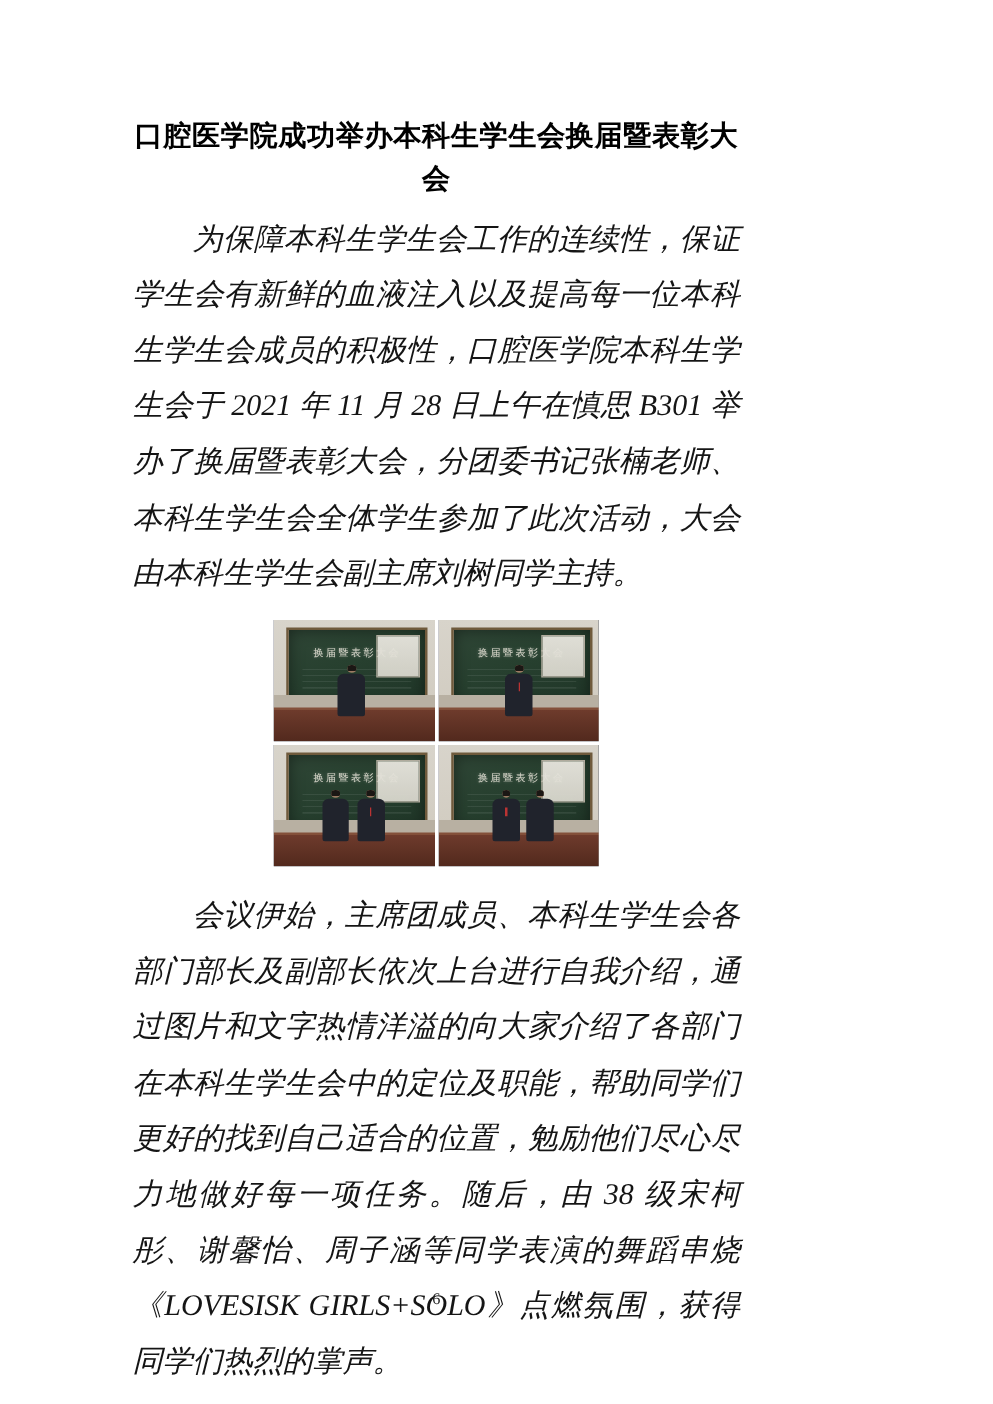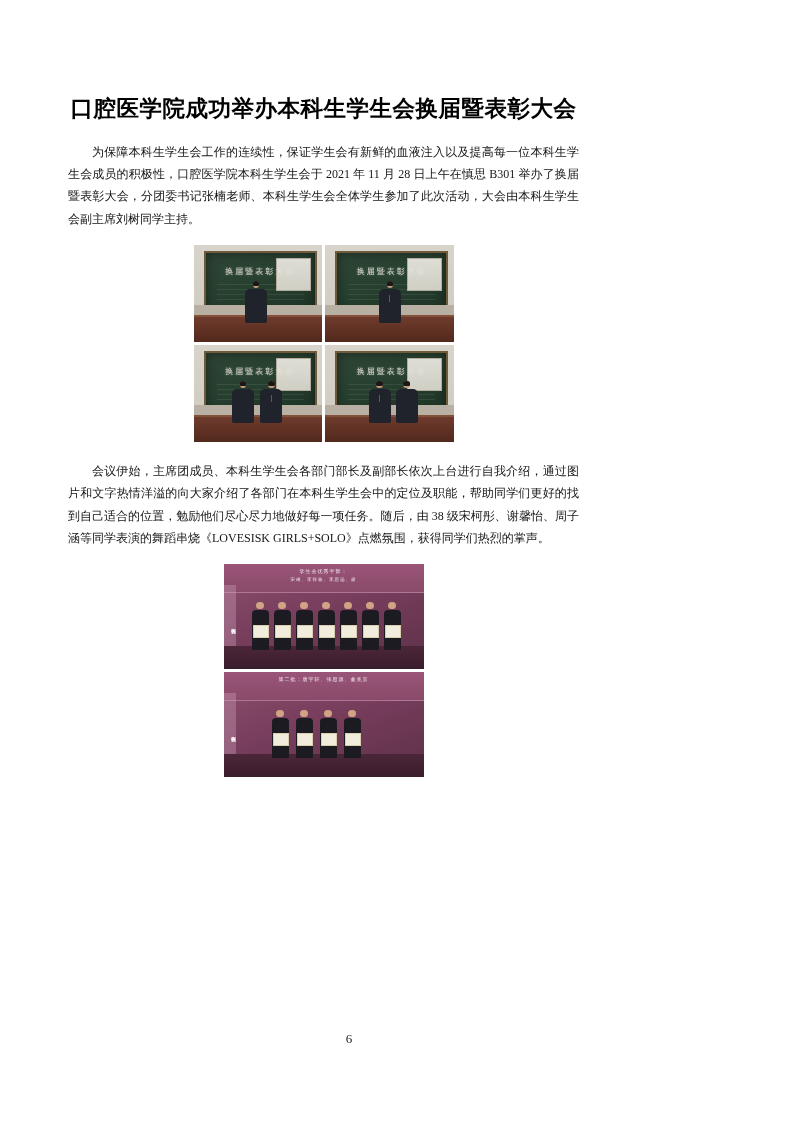--- a/index.html
+++ b/index.html
@@ -14,39 +14,40 @@
     font-family: "Liberation Serif", "DejaVu Serif", serif;
     color: #1a1a1a;
     overflow: hidden;
   }
   .page {
     position: absolute;
     left: 0; top: 0;
     width: 698px;
     height: 1123px;
     box-sizing: border-box;
-    padding: 92px 104px 60px 53px;
+    padding: 92px 104px 60px 104px;
   }
   .doc-title {
     font-size: 22.5px;
     font-weight: bold;
     text-align: center;
     letter-spacing: 0.5px;
     margin: 0 0 10px 0;
     line-height: 1.5;
     color: #000;
   }
   .para {
-    font-size: 12px;
+    font-size: 24px;
     line-height: 1.86;
     text-align: justify;
     text-justify: inter-ideograph;
-    margin: 15px;
+    margin: 2px;
     text-indent: 2em;
     color: #151515;
+    font-style: italic;
   }
   .para.p2 {
     margin-top: 4px;
   }
   .figure-block {
     margin: 14px auto 18px auto;
     display: flex;
     flex-direction: column;
     align-items: center;
   }

